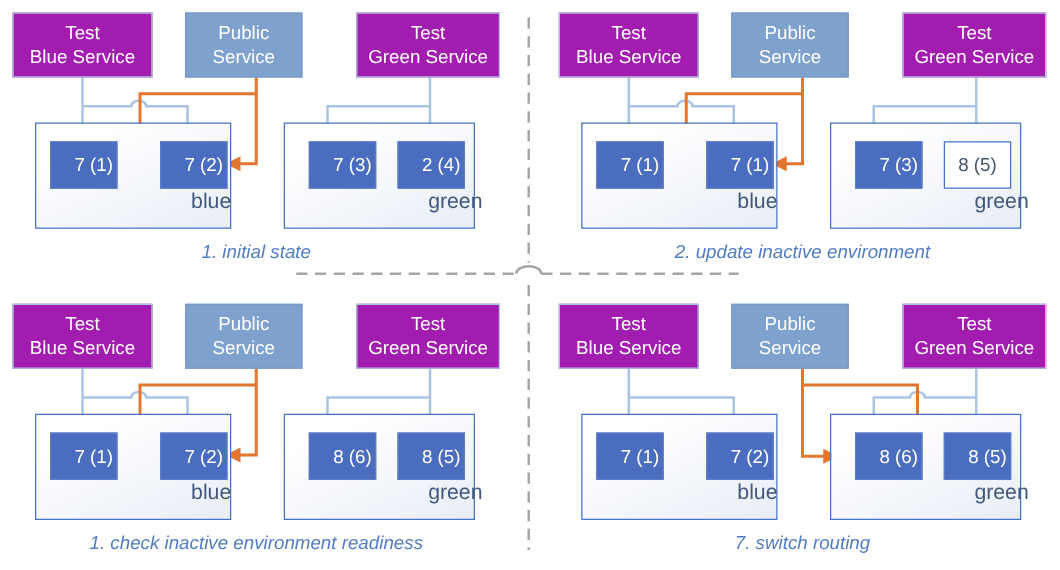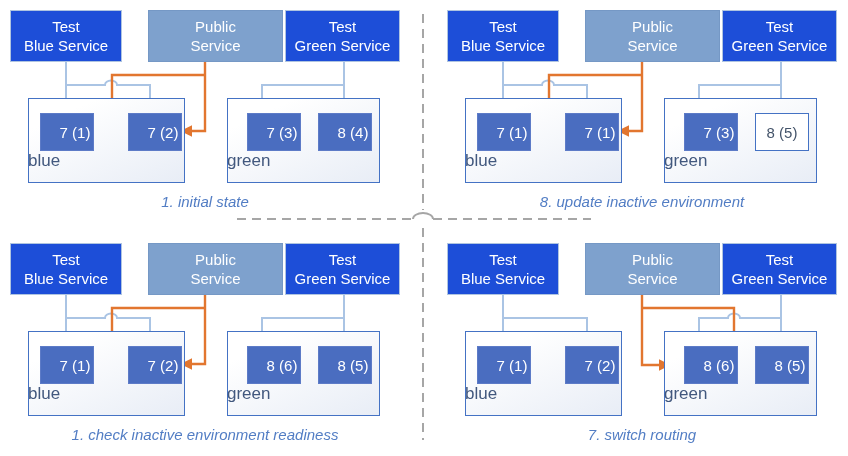--- a/index.html
+++ b/index.html
@@ -7,32 +7,32 @@
          font-family:"Liberation Sans",sans-serif;}
   .panel{position:absolute;width:424px;height:228px;}
   .panel.p1{left:0;top:0}
   .panel.p2{left:437px;top:0}
   .panel.p3{left:0;top:233px}
   .panel.p4{left:437px;top:233px}
 
   .svc{position:absolute;top:10px;height:52px;display:flex;flex-direction:column;
        align-items:center;justify-content:center;color:#fff;font-size:15px;line-height:19px;
        text-align:center;box-sizing:border-box;}
-  .svc.light{background:#1d4ed8;border:1px solid #afc4e0;}
+  .svc.light{background:#a21caf;border:1px solid #afc4e0;}
   .svc.dark{background:#7ea1cd;border:1px solid #7598c5;}
   .svc.tb{left:10px;width:112px}
-  .svc.pub{left:148px;width:135px}
+  .svc.pub{left:148px;width:94px}
   .svc.tg{left:285px;width:115px}
 
   .env{position:absolute;top:98px;height:85px;box-sizing:border-box;border:1.4px solid #4472c4;
        background:linear-gradient(155deg,#ffffff 20%,#e8edf6 100%);}
   .env.blue{left:28px;width:157px}
   .env.green{left:227px;width:153px}
 
-  .envlabel{position:absolute;top:151px;font-size:17px;color:#42587e;text-align:left;}
+  .envlabel{position:absolute;top:151px;font-size:17px;color:#42587e;text-align:right;}
   .envlabel.blue{left:28px;width:157px}
   .envlabel.green{left:227px;width:159px}
 
   .pod{position:absolute;top:113px;width:54px;height:38px;display:flex;align-items:center;
        justify-content:center;font-size:15px;box-sizing:border-box;}
   .pod.style-solid{background:#4a6dc0;color:#fff;border:1px solid #5d7bc7;padding-left:16px;}
   .pod.style-outline{background:#fff;color:#44546a;border:1px solid #4472c4;}
   .pod.b1{left:40px}.pod.b2{left:128px}.pod.g1{left:247px}.pod.g2{left:318px}
 
   .caption{position:absolute;top:193px;left:0;width:410px;text-align:center;
@@ -91,21 +91,21 @@
     </div>
     <div class="svc light tg">
       <span>Test</span>
       <span>Green Service</span>
     </div>
     <div class="env blue"></div>
     <div class="env green"></div>
     <div class="pod b1 style-solid">7 (1)</div>
     <div class="pod b2 style-solid">7 (2)</div>
     <div class="pod g1 style-solid">7 (3)</div>
-    <div class="pod g2 style-solid">8 (4)</div>
+    <div class="pod g2 style-solid">2 (4)</div>
     <div class="envlabel blue">blue</div>
     <div class="envlabel green">green</div>
     <div class="caption">1. initial state</div>
   </div>
 
   <div class="panel p2">
     <svg class="arrows" viewBox="0 0 424 228">
       <path class="lb" d="M66,62 V110" marker-end="url(#arrow-lb)"></path>
       <path class="lb" d="M66,85 H105 A6,4.5 0 0 1 117,85 H150 V110" marker-end="url(#arrow-lb)"></path>
       <path class="lb" d="M344,62 V110" marker-end="url(#arrow-lb)"></path>
@@ -126,21 +126,21 @@
       <span>Green Service</span>
     </div>
     <div class="env blue"></div>
     <div class="env green"></div>
     <div class="pod b1 style-solid">7 (1)</div>
     <div class="pod b2 style-solid">7 (1)</div>
     <div class="pod g1 style-solid">7 (3)</div>
     <div class="pod g2 style-outline">8 (5)</div>
     <div class="envlabel blue">blue</div>
     <div class="envlabel green">green</div>
-    <div class="caption">8. update inactive environment</div>
+    <div class="caption">2. update inactive environment</div>
   </div>
 
   <div class="panel p3">
     <svg class="arrows" viewBox="0 0 424 228">
       <path class="lb" d="M66,62 V110" marker-end="url(#arrow-lb)"></path>
       <path class="lb" d="M66,85 H105 A6,4.5 0 0 1 117,85 H150 V110" marker-end="url(#arrow-lb)"></path>
       <path class="lb" d="M344,62 V110" marker-end="url(#arrow-lb)"></path>
       <path class="lb" d="M344,85 H262 V110" marker-end="url(#arrow-lb)"></path>
       <path class="or" d="M205,62 V131 H184" marker-end="url(#arrow-or)"></path>
       <path class="or" d="M205,75 H112 V131 H100" marker-end="url(#arrow-or)"></path>

